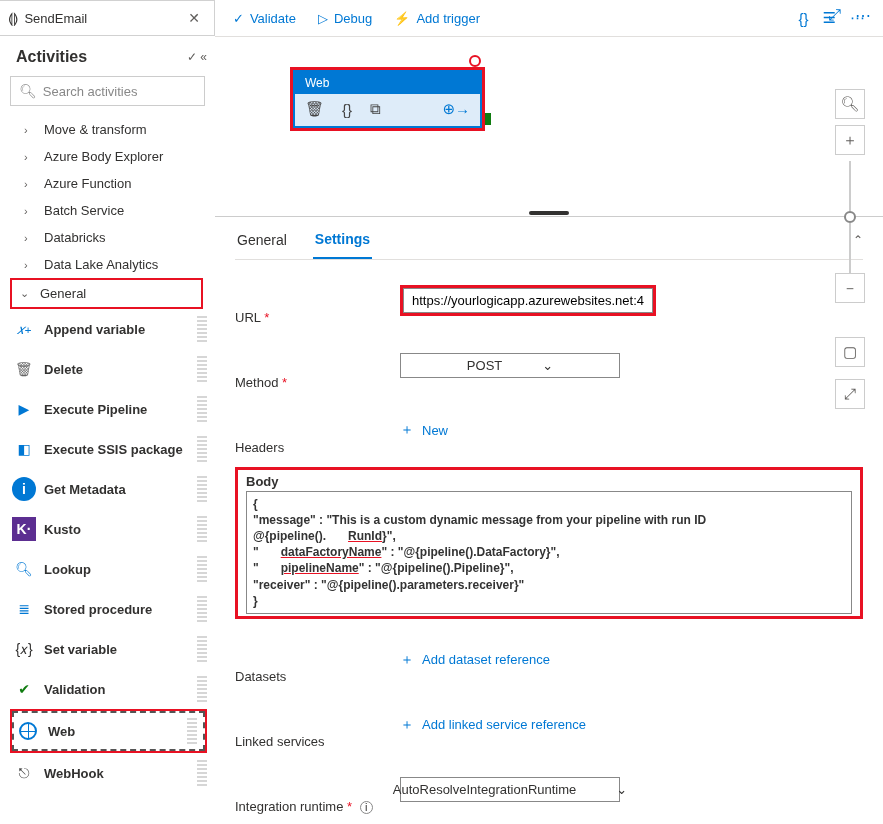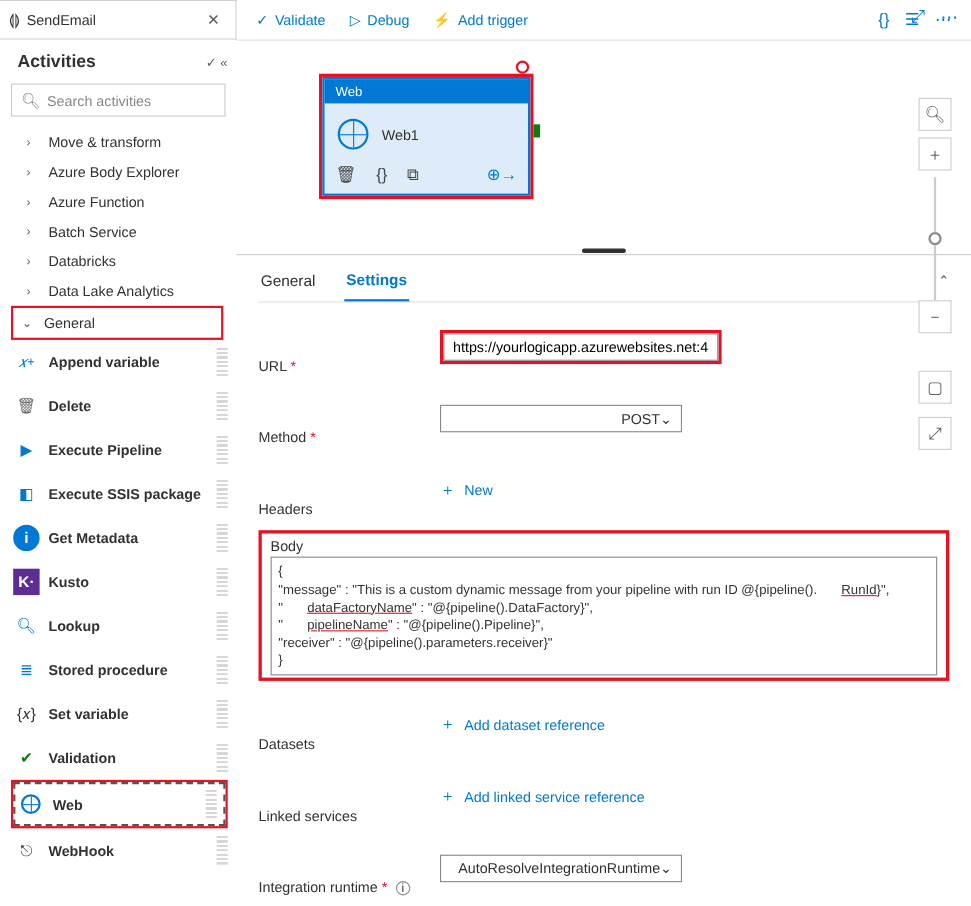--- a/index.html
+++ b/index.html
@@ -62,26 +62,26 @@
 .prop-tabs { display:flex; align-items:center; gap: 24px; border-bottom: 1px solid #e1dfdd; }
 .prop-tab { padding: 10px 2px; font-size: 14px; cursor:pointer; }
 .prop-tab.active { color:#0078d4; border-bottom: 2px solid #0078d4; font-weight:600; }
 .prop-tabs .chev-up { margin-left:auto; font-size:12px; color:#605e5c; }
 
 .form-row { display:flex; align-items:center; margin-top: 16px; font-size:13px; }
 .form-label { width: 165px; margin-top: 34px; }
 .req { color: #e81123; }
 .form-val { flex:1; }
 .input-box { border:1px solid #888; padding: 4px 8px; font-size:13px; width: 250px; }
-.select-box { border:1px solid #888; padding: 4px 8px; font-size:13px; width: 250px; display:flex; justify-content:flex-end; align-items:center; }
+.select-box { border:1px solid #888; padding: 4px 8px; font-size:13px; width: 250px; display:flex; justify-content:center; align-items:center;gap:40px; }
 .select-box:last-child { width: 220px; }
 .link-action { color:#0078d4; cursor:pointer; display:flex; align-items:center; }
 .link-action .plus { margin-right: 8px; font-size:14px; }
 
-.body-section { margin-top: 12px; border: 3px solid #e81123; padding: 4px 8px 2px 8px; }
+.body-section { margin-top: 12px; border: 3px solid #e81123; padding: 4px 8px 2px 8px; font-weight: bold; }
 .body-label { font-size:13px; margin-bottom:2px; }
 .body-textarea { width:100%; border:1px solid #888; padding:4px 6px; font-size:12px; font-family: inherit; line-height:1.35; min-height:92px; resize: both; color:#333; }
 .body-textarea .u { text-decoration: underline; text-decoration-color: #e81123; padding-left: 22px; }
 .url-hi { border: 3px solid #e81123; display:inline-block; }
 .url-hi .input-box { border:1px solid #888; }
 .info-ic { font-size:11px; border:1px solid #888; border-radius:50%; width:13px; height:13px; display:inline-flex; align-items:center; justify-content:center; margin-left:4px; }
 
 .icon-xplus { font-style: italic; color:#0078d4; }
 .icon-trash { color:#666; }
 .icon-play { color:#0078d4; }
@@ -242,24 +242,20 @@
         <span class="ic">⋯</span>
       </div>
     </div>
 
     <div class="canvas">
       <div class="red-dot"></div>
       <div class="green-nub"></div>
       <div class="node-hi">
         <div class="web-node">
           <div class="web-node-header">Web</div>
-          <div class="web-node-body">
-            <span class="globe-icon"></span>
-            <span>Web1</span>
-          </div>
           <div class="web-node-footer">
             <span>🗑</span>
             <span>{}</span>
             <span>⧉</span>
             <span class="spacer"></span>
             <span style="color:#0078d4;">⊕→</span>
           </div>
         </div>
       </div>
 

